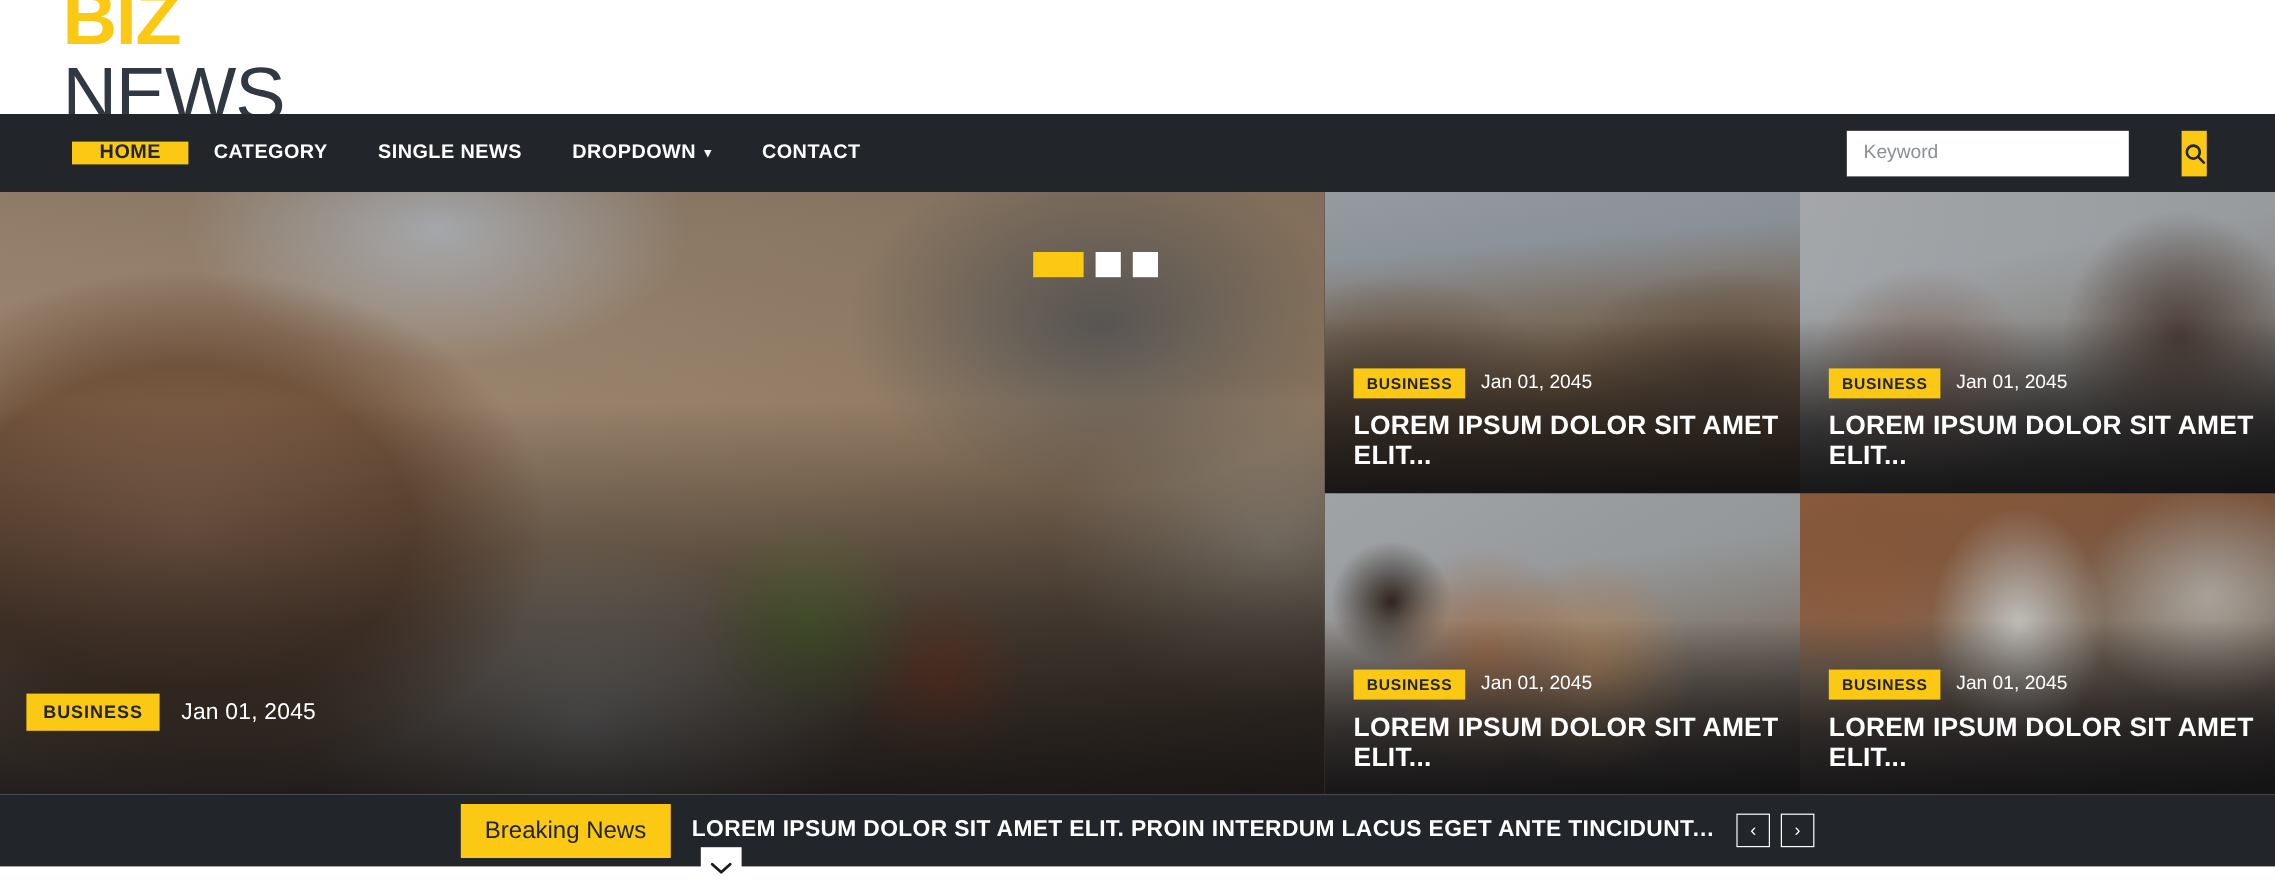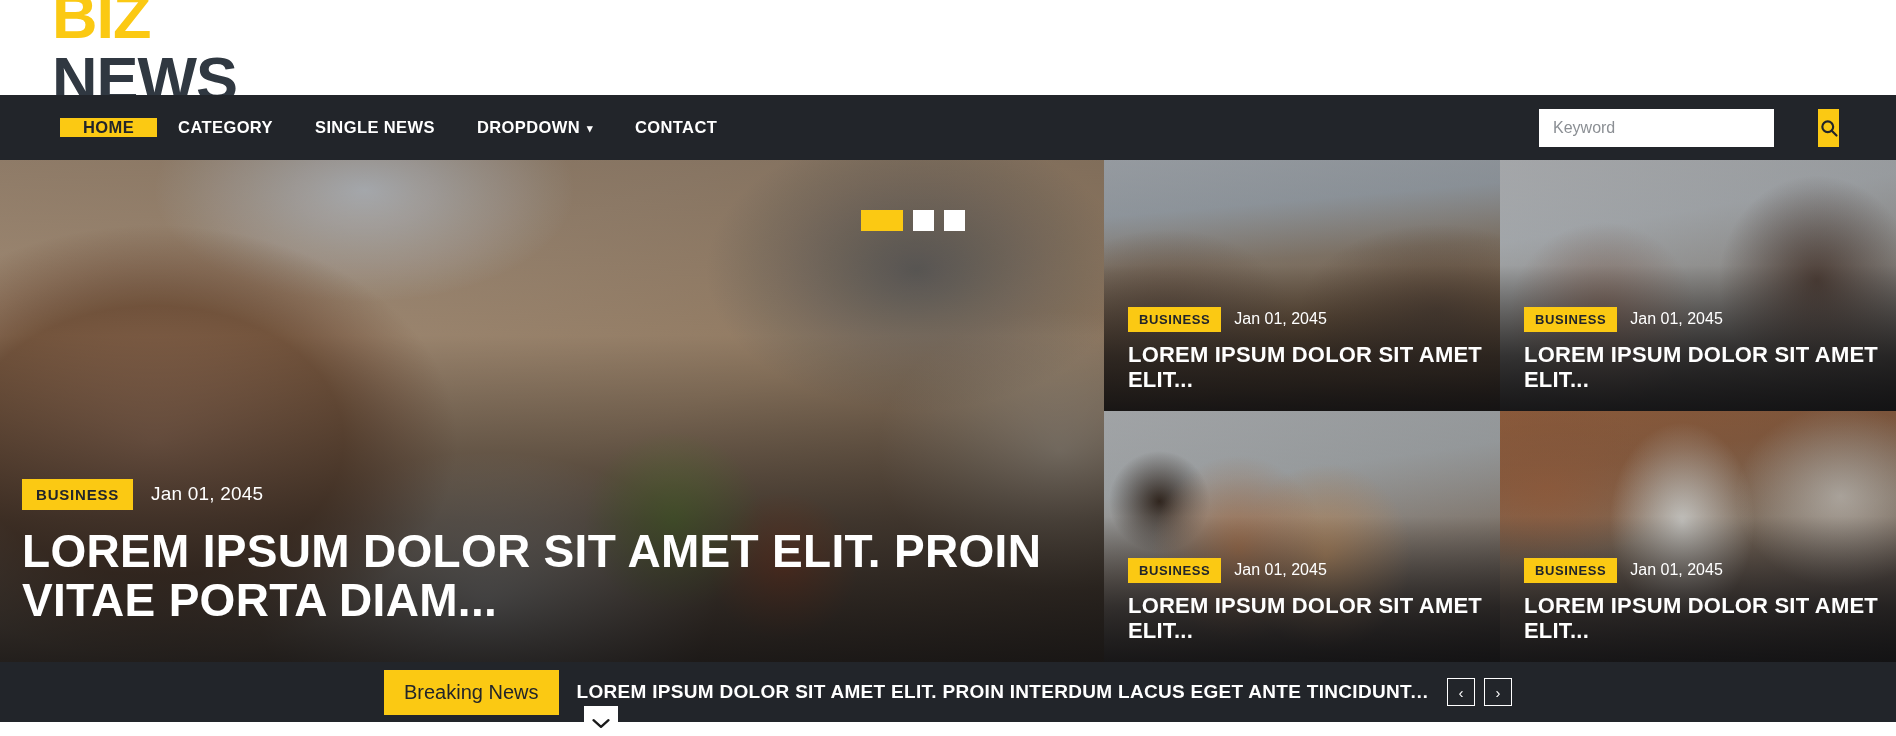--- a/index.html
+++ b/index.html
@@ -20,21 +20,21 @@
   }
   .logo{
     font-size:63px;
     font-weight:700;
     letter-spacing:-1px;
     line-height:1;
     display:flex;
     flex-direction:column;
   }
   .logo .biz{ color:#FBC913; }
-  .logo .news{ color:#303841; font-weight:700; }
+  .logo .news{ color:#303841; font-weight:400; }
 
   
   .navbar{
     height:65px;
     background:#22252A;
     display:flex;
     align-items:center;
     position:relative;
   }
   .nav-items{
@@ -371,21 +371,20 @@
       <div class="ind active"></div>
       <div class="ind"></div>
       <div class="ind"></div>
     </div>
 
     <div class="slide-caption">
       <div class="meta-row">
         <span class="badge">BUSINESS</span>
         <span class="date">Jan 01, 2045</span>
       </div>
-      <div class="slide-title">LOREM IPSUM DOLOR SIT AMET ELIT. PROIN VITAE PORTA DIAM...</div>
     </div>
   </div>
 
   <div class="thumb-grid">
 
     <div class="thumb">
       <div class="thumb-img img-meeting"></div>
       <div class="thumb-shade"></div>
       <div class="thumb-caption">
         <div class="thumb-meta">

